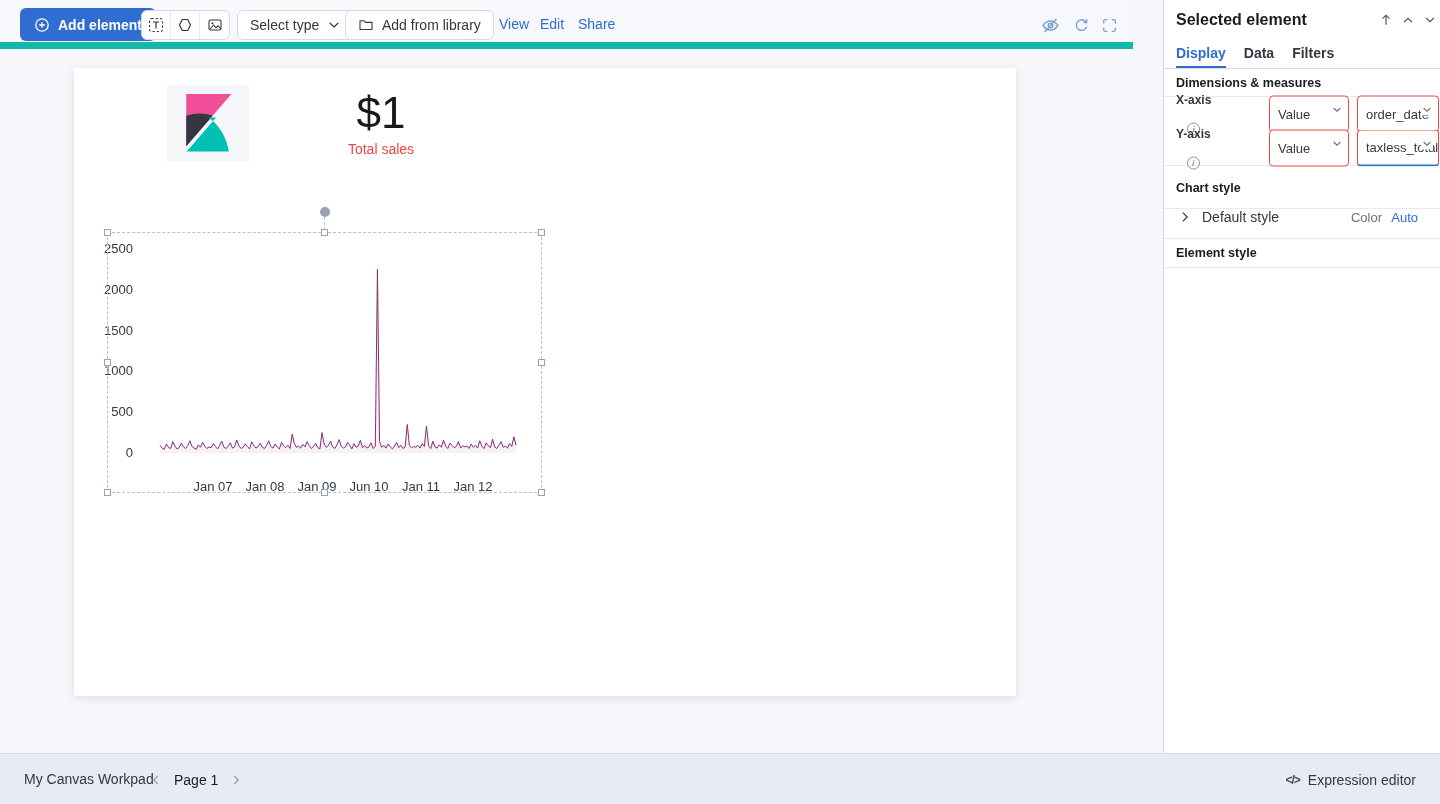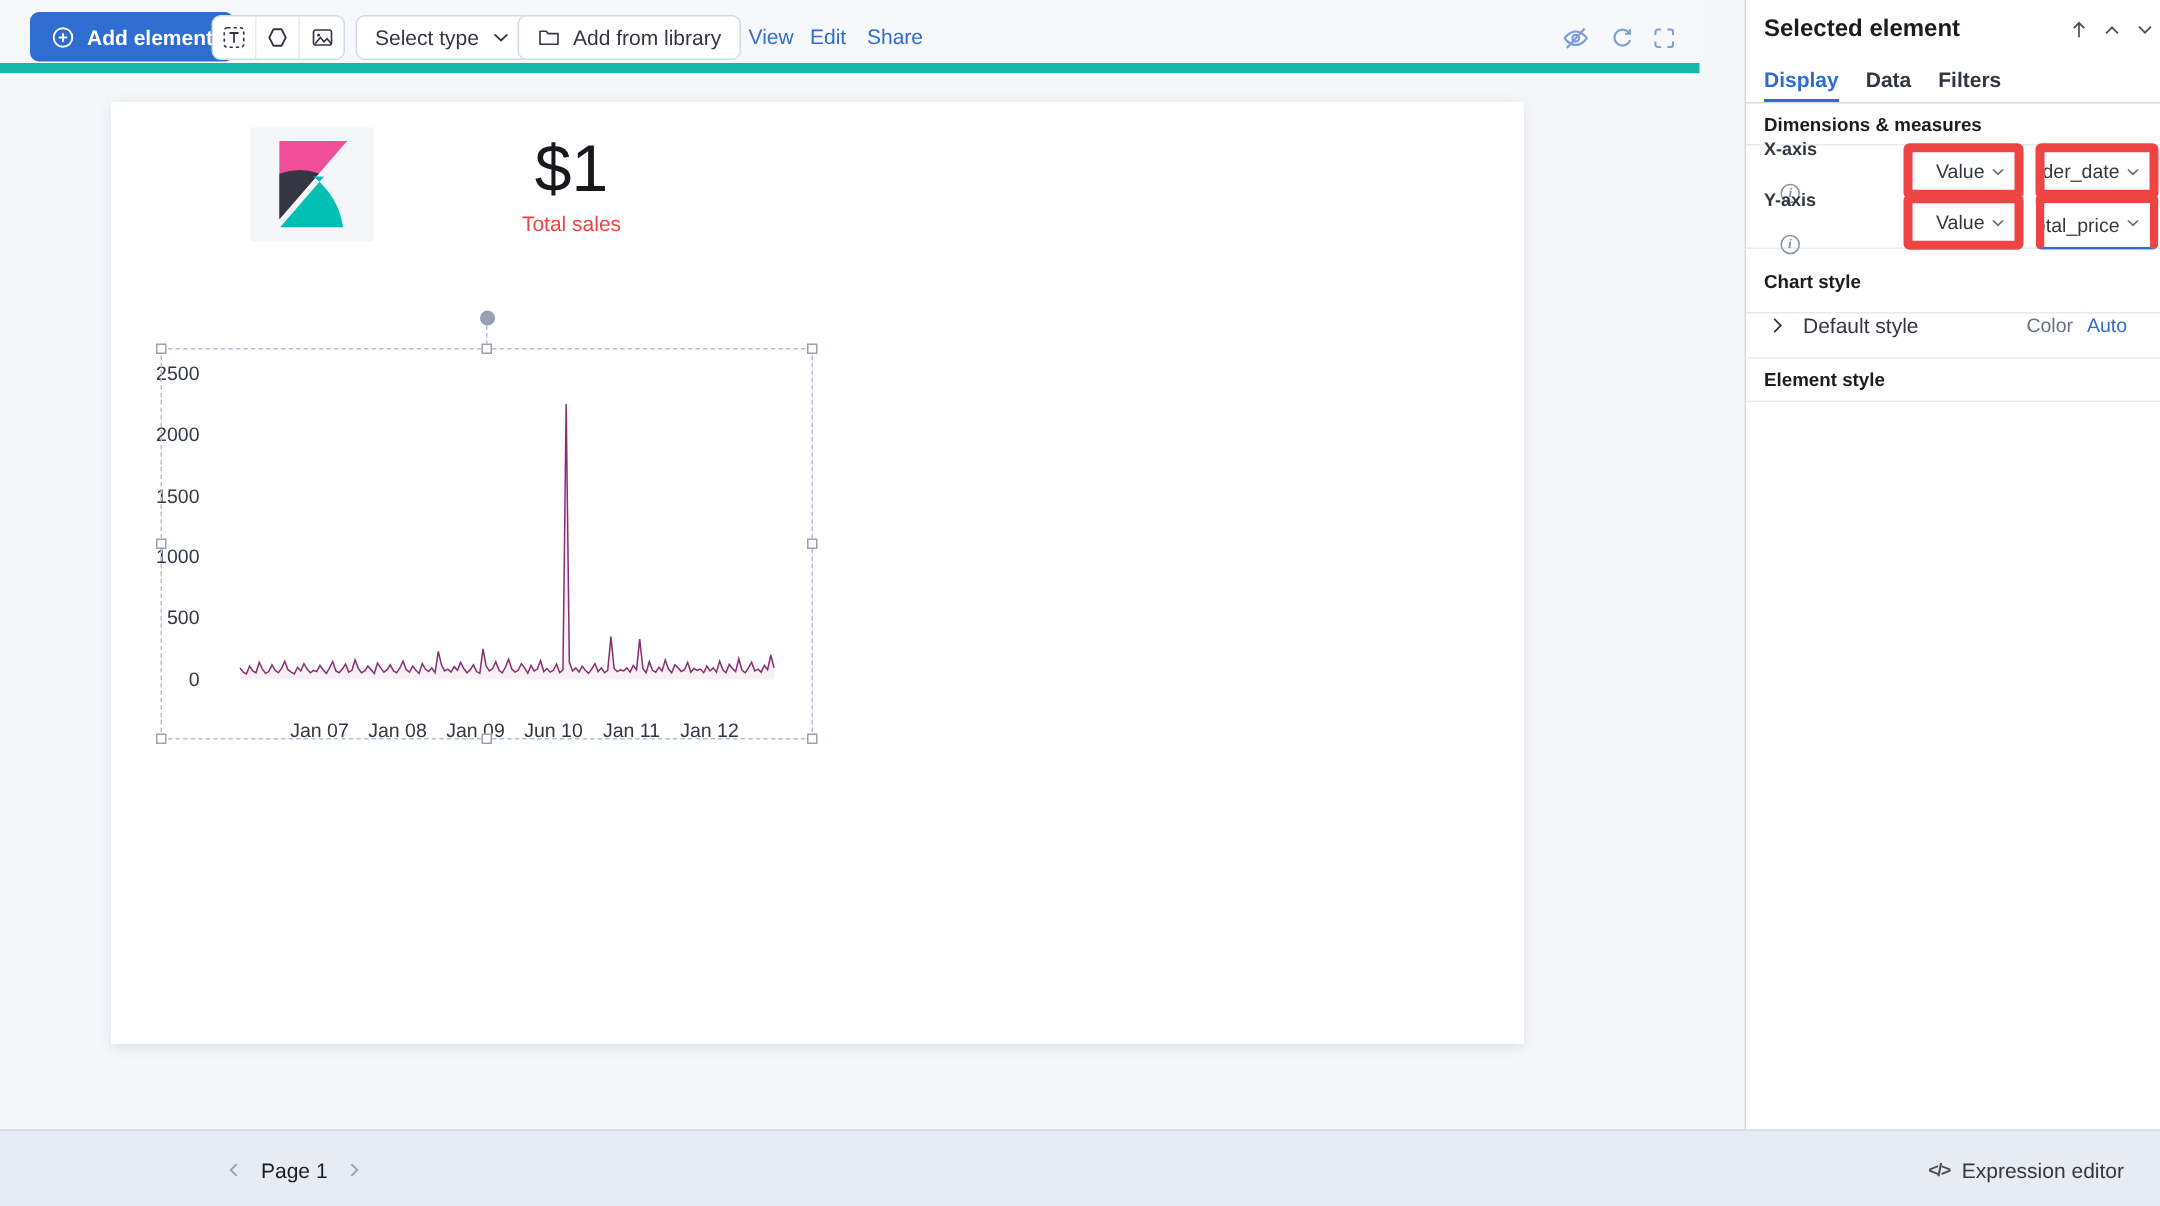--- a/index.html
+++ b/index.html
@@ -26,21 +26,21 @@
   .tabs { position:absolute; left:0; top:42px; width:100%; height:27px; border-bottom:1px solid #d3dae6; display:flex; gap:18px; padding-left:12px; }
   .tab { font-size:14px; font-weight:bold; color:#343741; line-height:22px; cursor:pointer; }
   .tab.active { color:#2f6dd0; border-bottom:2px solid #2f6dd0; }
   .sec-head { position:absolute; left:0; width:100%; border-bottom:1px solid #e6eaf2; }
   .sec-head .t { position:absolute; left:12px; top:50%; transform:translateY(-50%); font-size:12.5px; font-weight:bold; color:#1a1c21; }
   .plus-btn { position:absolute; right:10px; top:50%; transform:translateY(-50%); width:17px; height:17px; cursor:pointer; }
   .dim-row { position:absolute; left:0; width:100%; }
   .dim-label { position:absolute; left:12px; top:50%; transform:translateY(-50%); font-size:12px; font-weight:bold; color:#343741; display:flex; align-items:center; gap:16px;flex-direction:column; }
   .info-icon { width:13px; height:13px; border:1px solid #8c939f; border-radius:50%; color:#8c939f; font-size:9px; line-height:11px; text-align:center; font-style:italic; font-family:"Liberation Serif", serif; }
   .info-icon::after { content:"i"; }
-  .sel { position:absolute; top:50%; transform:translateY(-50%); height:37px; background:#fff; border:6px solid #ef4444; border-radius:4px; font-size:13px; color:#343741; display:flex; align-items:center; padding:0 20px 0 8px; overflow:hidden; white-space:nowrap; cursor:pointer;justify-content:flex-end; }
+  .sel { position:absolute; top:50%; transform:translateY(-50%); height:37px; background:#fff; border:1px solid #ef4444; border-radius:4px; font-size:13px; color:#343741; display:flex; align-items:center; padding:0 20px 0 8px; overflow:hidden; white-space:nowrap; cursor:pointer; }
   .sel .chev { position:absolute; right:5px; top:7px; }
   .sel1 { left:105px; width:80px; }
   .sel2 { left:193px; width:82px; }
   .sel.focused { border-bottom:2px solid #2f6dd0; }
   .x-btn { position:absolute; right:8px; top:50%; transform:translateY(-50%); width:16px; height:16px; color:#8c939f; font-size:15px; line-height:16px; text-align:center; cursor:pointer; }
   .style-row { position:absolute; left:0; width:100%; border-bottom:1px solid #e6eaf2; }
   .style-row .exp { position:absolute; left:14px; top:50%; transform:translateY(-50%); cursor:pointer; }
   .style-row .nm { position:absolute; left:38px; top:50%; transform:translateY(-50%); font-size:14px; color:#343741; }
   .style-row .color-lab { position:absolute; right:88px; top:50%; transform:translateY(-50%); font-size:13px; color:#69707d; }
   .style-row .color-val { position:absolute; right:52px; top:50%; transform:translateY(-50%); font-size:13px; color:#2f6dd0; font-weight:500; cursor:pointer; }
@@ -301,20 +301,21 @@
     <div class="sec-head" style="top:239px; height:29px;">
       <span class="t">Element style</span>
       <svg class="plus-btn" viewBox="0 0 16 16">
           <circle cx="8" cy="8" r="6.5" fill="none" stroke="#2f6dd0" stroke-width="1.1"></circle>
           <path d="M8 5v6M5 8h6" stroke="#2f6dd0" stroke-width="1.1"></path>
         </svg>
     </div>
   </div>
 
   <div class="bottombar">
+    <div class="wp-name">My Canvas Workpad</div>
     <div class="pager">
       <div class="pchev">
           <svg width="14" height="14" viewBox="0 0 16 16">
             <path d="M10 3.5L5.5 8l4.5 4.5" fill="none" stroke="#9aa2b0" stroke-width="1.5"></path>
           </svg>
         </div>
       <div class="pg">Page 1</div>
       <div class="pchev">
           <svg width="14" height="14" viewBox="0 0 16 16">
             <path d="M6 3.5L10.5 8 6 12.5" fill="none" stroke="#9aa2b0" stroke-width="1.5"></path>

